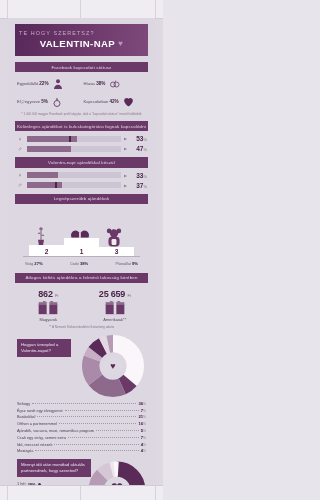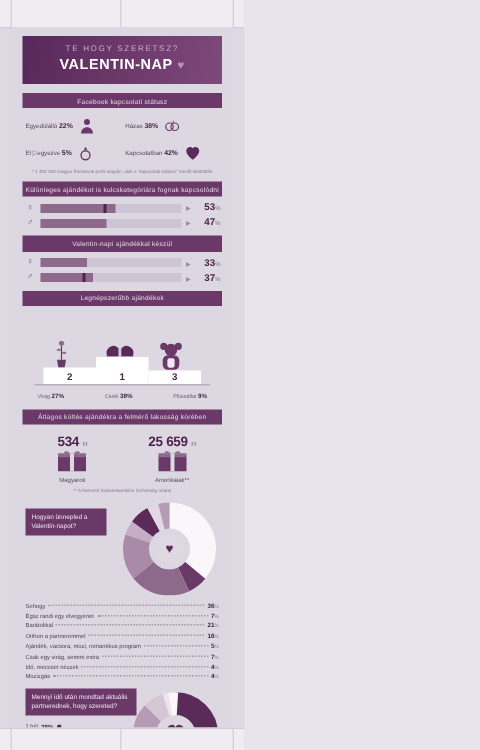--- a/index.html
+++ b/index.html
@@ -53,21 +53,21 @@
   }
   .inner {
     padding: 6px 7px 4px 7px;
   }
 
   
   .hero {
     background: #5e2f5e;
     background: linear-gradient(100deg, #58285a 0%, #6d3a6b 55%, #7e4a7c 100%);
     padding: 6px 4px 7px 4px;
-    text-align: center;
+    text-align: left;
   }
   .hero-kicker {
     color: #c9a8c9;
     font-size: 5.4px;
     letter-spacing: 1.1px;
     text-transform: uppercase;
   }
   .hero-title {
     color: #ffffff;
     font-size: 9.6px;
@@ -544,21 +544,21 @@
           <span><span>Virág</span> <b>27%</b></span>
           <span><span>Csoki</span> <b>38%</b></span>
           <span><span>Plüssállat</span> <b>9%</b></span>
         </div>
       </div>
 
       <div class="bar slim">Átlagos költés ajándékra a felmérő lakosság körében</div>
 
       <div class="spend">
         <div class="spend-col">
-          <div class="spend-num"><span>534</span> <i>Ft</i></div>
+          <div class="spend-num"><span>862</span> <i>Ft</i></div>
           <div class="spend-ic">
             <svg viewBox="0 0 30 22" width="20" height="15" style="margin:0 auto">
                 <rect x="1" y="6" width="28" height="15" fill="#6a3968"></rect>
                 <rect x="1" y="3" width="28" height="4" fill="#8d6a8c"></rect>
                 <rect x="13" y="3" width="4" height="18" fill="#ded8e3"></rect>
                 <path d="M13 3c-3-3-6-2-6 0h6zM17 3c3-3 6-2 6 0h-6z" fill="#8d6a8c"></path>
               </svg>
           </div>
           <div class="spend-lbl">Magyarok</div>
         </div>

